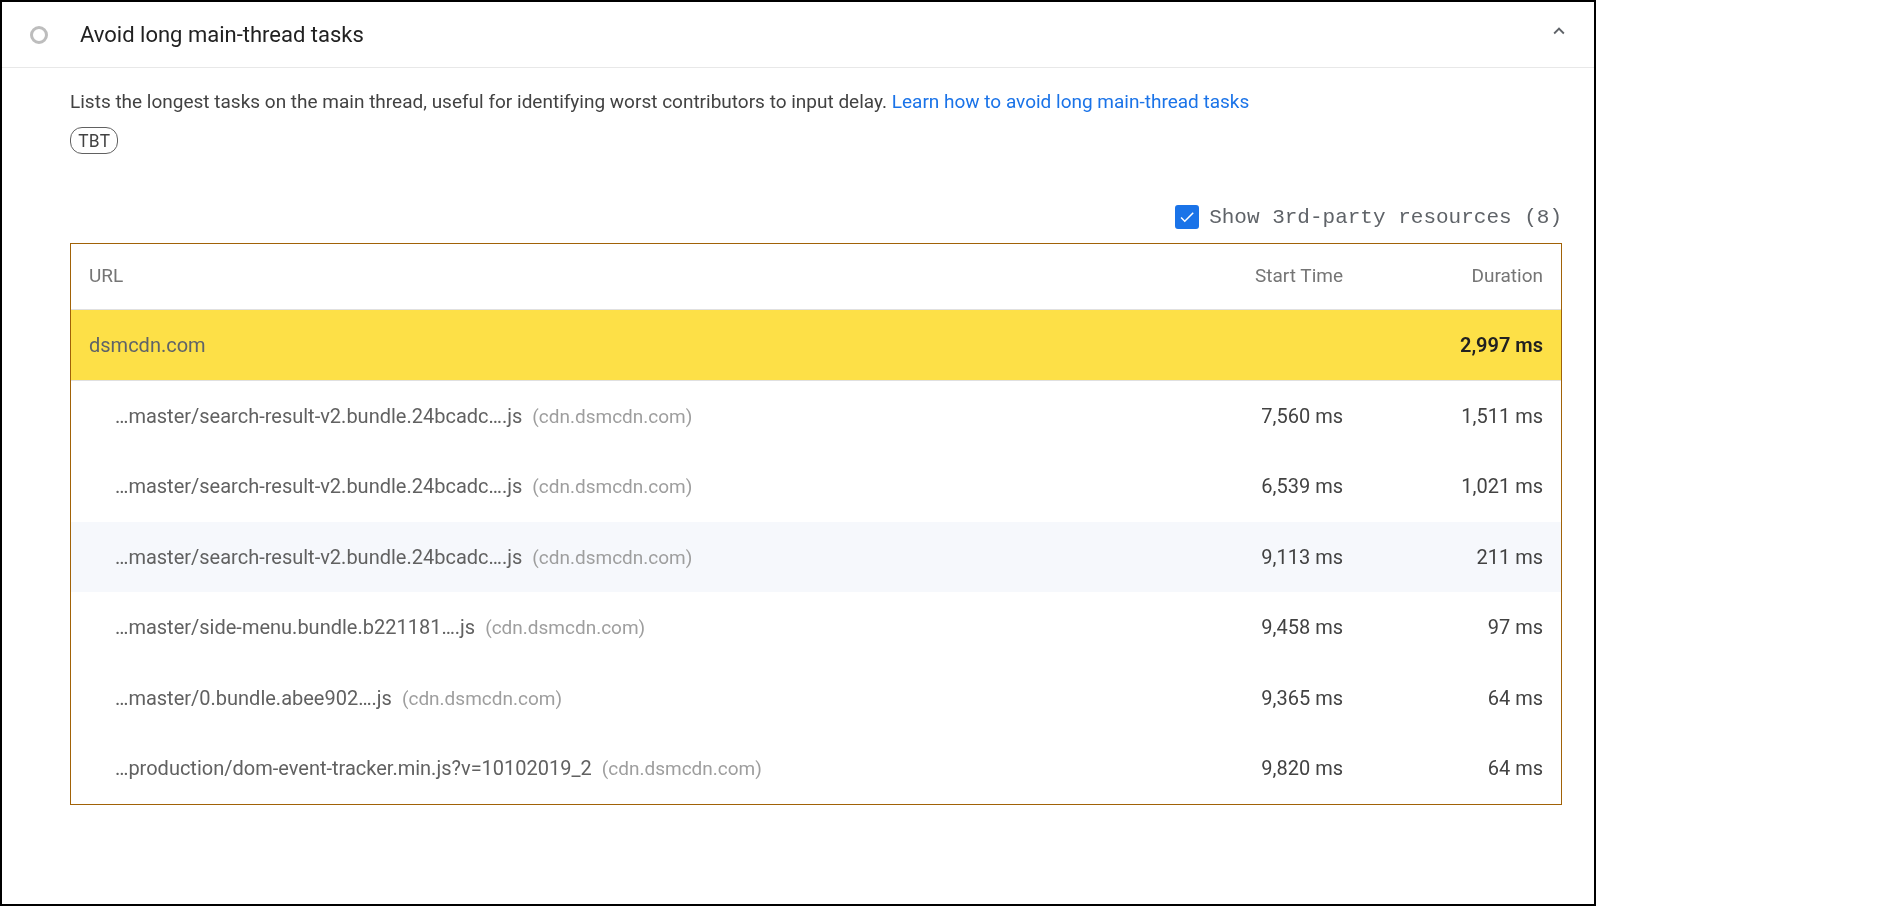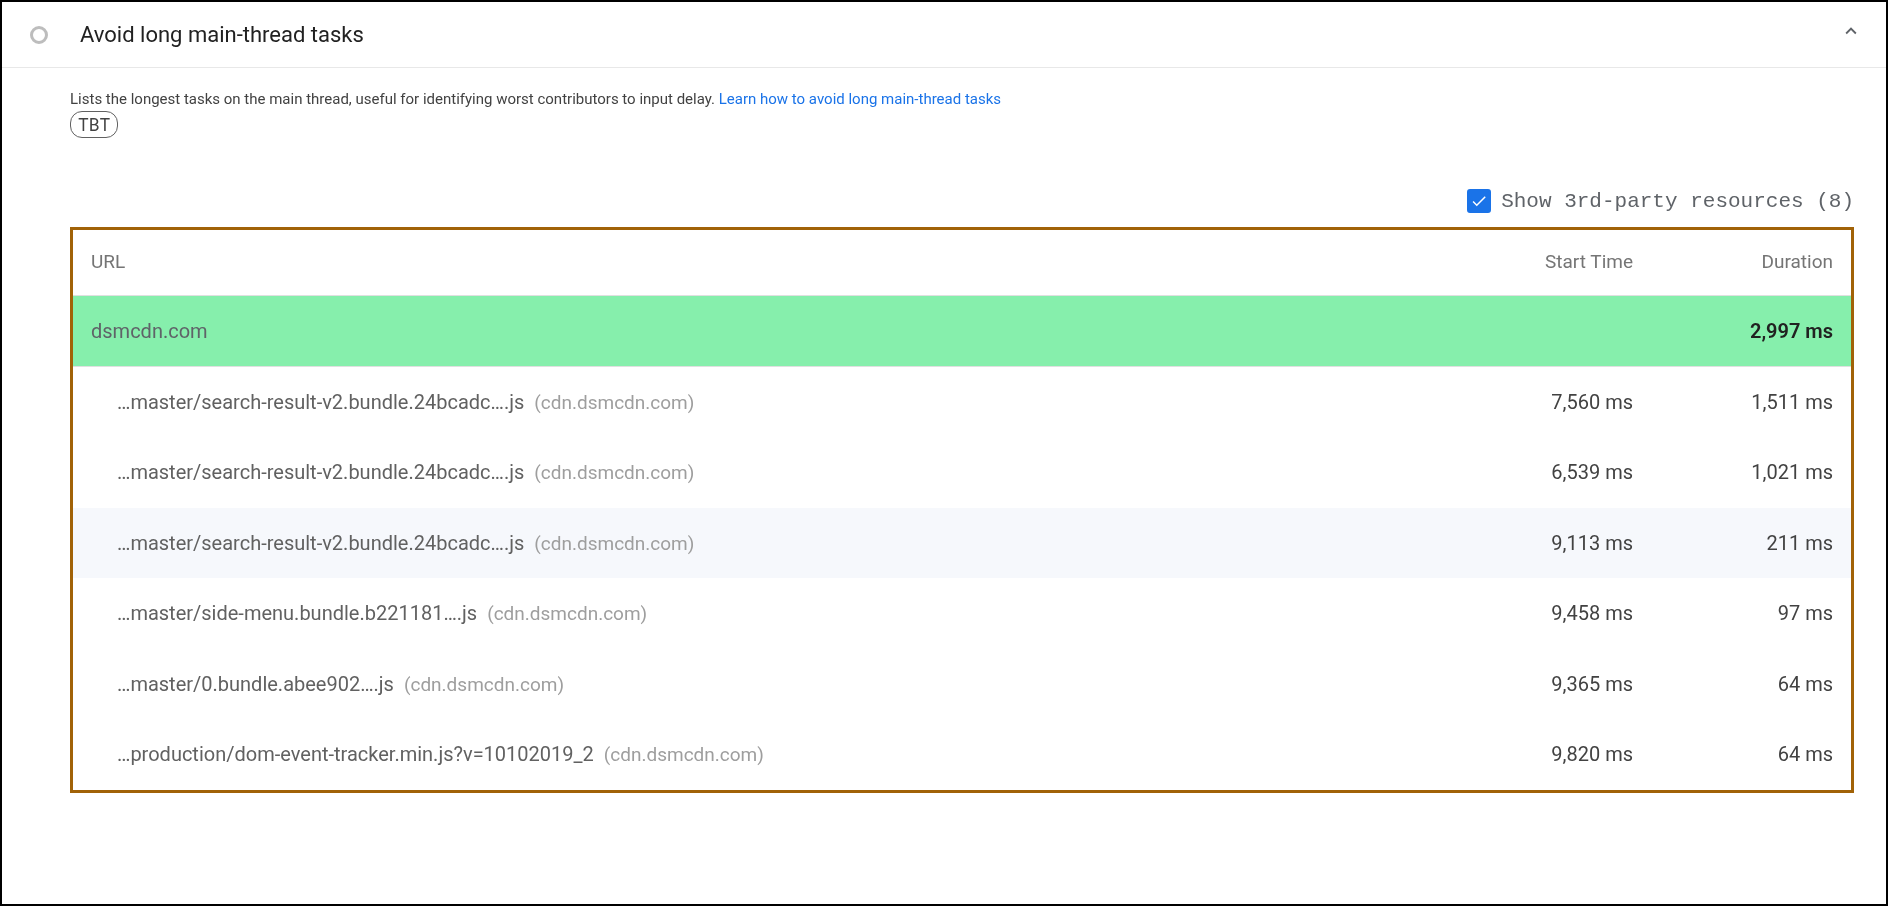--- a/index.html
+++ b/index.html
@@ -5,21 +5,21 @@
   * { box-sizing: border-box; margin: 0; padding: 0; }
   body {
     font-family: Roboto, -apple-system, BlinkMacSystemFont, "Segoe UI", Helvetica, Arial, sans-serif;
     background: #fff;
     color: #212121;
     font-size: 18px;
     line-height: 1.5;
   }
   .outer {
     border: 2px solid #000;
-    width: 1888px;
+    width: 1596px;
     height: 906px;
     position: relative;
     overflow: hidden;
   }
   .audit-header {
     display: flex;
     align-items: center;
     padding: 16px 24px 16px 28px;
     border-bottom: 1px solid #e8e8e8;
     cursor: pointer;
@@ -40,22 +40,23 @@
   }
   .chevron {
     color: #5f6368;
     font-size: 20px;
   }
   .chevron svg { width: 22px; height: 22px; fill: #5f6368; }
   .audit-body {
     padding: 20px 32px 20px 68px;
   }
   .description {
-    font-size: 15px;
+    font-size: 19px;
     color: #424242;
+    margin-bottom: 10px;
   }
   .description .link {
     color: #1a73e8;
     text-decoration: none;
     cursor: pointer;
   }
   .badge {
     display: inline-block;
     border: 1.5px solid #616161;
     border-radius: 12px;
@@ -82,37 +83,37 @@
     border: 2.5px solid #1a73e8;
     border-radius: 3px;
     background: #1a73e8;
     display: inline-flex;
     align-items: center;
     justify-content: center;
     cursor: pointer;
   }
   .checkbox svg { width: 18px; height: 18px; fill: #fff; }
   .table {
-    border: 3px solid #a16207;
+    border: 1px solid #a16207;
     width: 100%;
   }
   .thead {
     display: flex;
     padding: 18px 18px;
     color: #757575;
     font-size: 19px;
     border-bottom: 1px solid #e0e0e0;
   }
   .col-url { flex: 1; text-align: left; }
   .col-start { width: 200px; text-align: right; }
   .col-dur { width: 200px; text-align: right; }
   .grouprow {
     display: flex;
     padding: 20px 18px;
-    background: #86efac;
+    background: #fde047;
     color: #5f6368;
     font-size: 20px;
     border-bottom: 1px solid #e0e0e0;
   }
   .grouprow .col-dur { font-weight: 600; color: #212121; }
   .datarow {
     display: flex;
     padding: 20px 18px 20px 44px;
     font-size: 20px;
     color: #424242;

